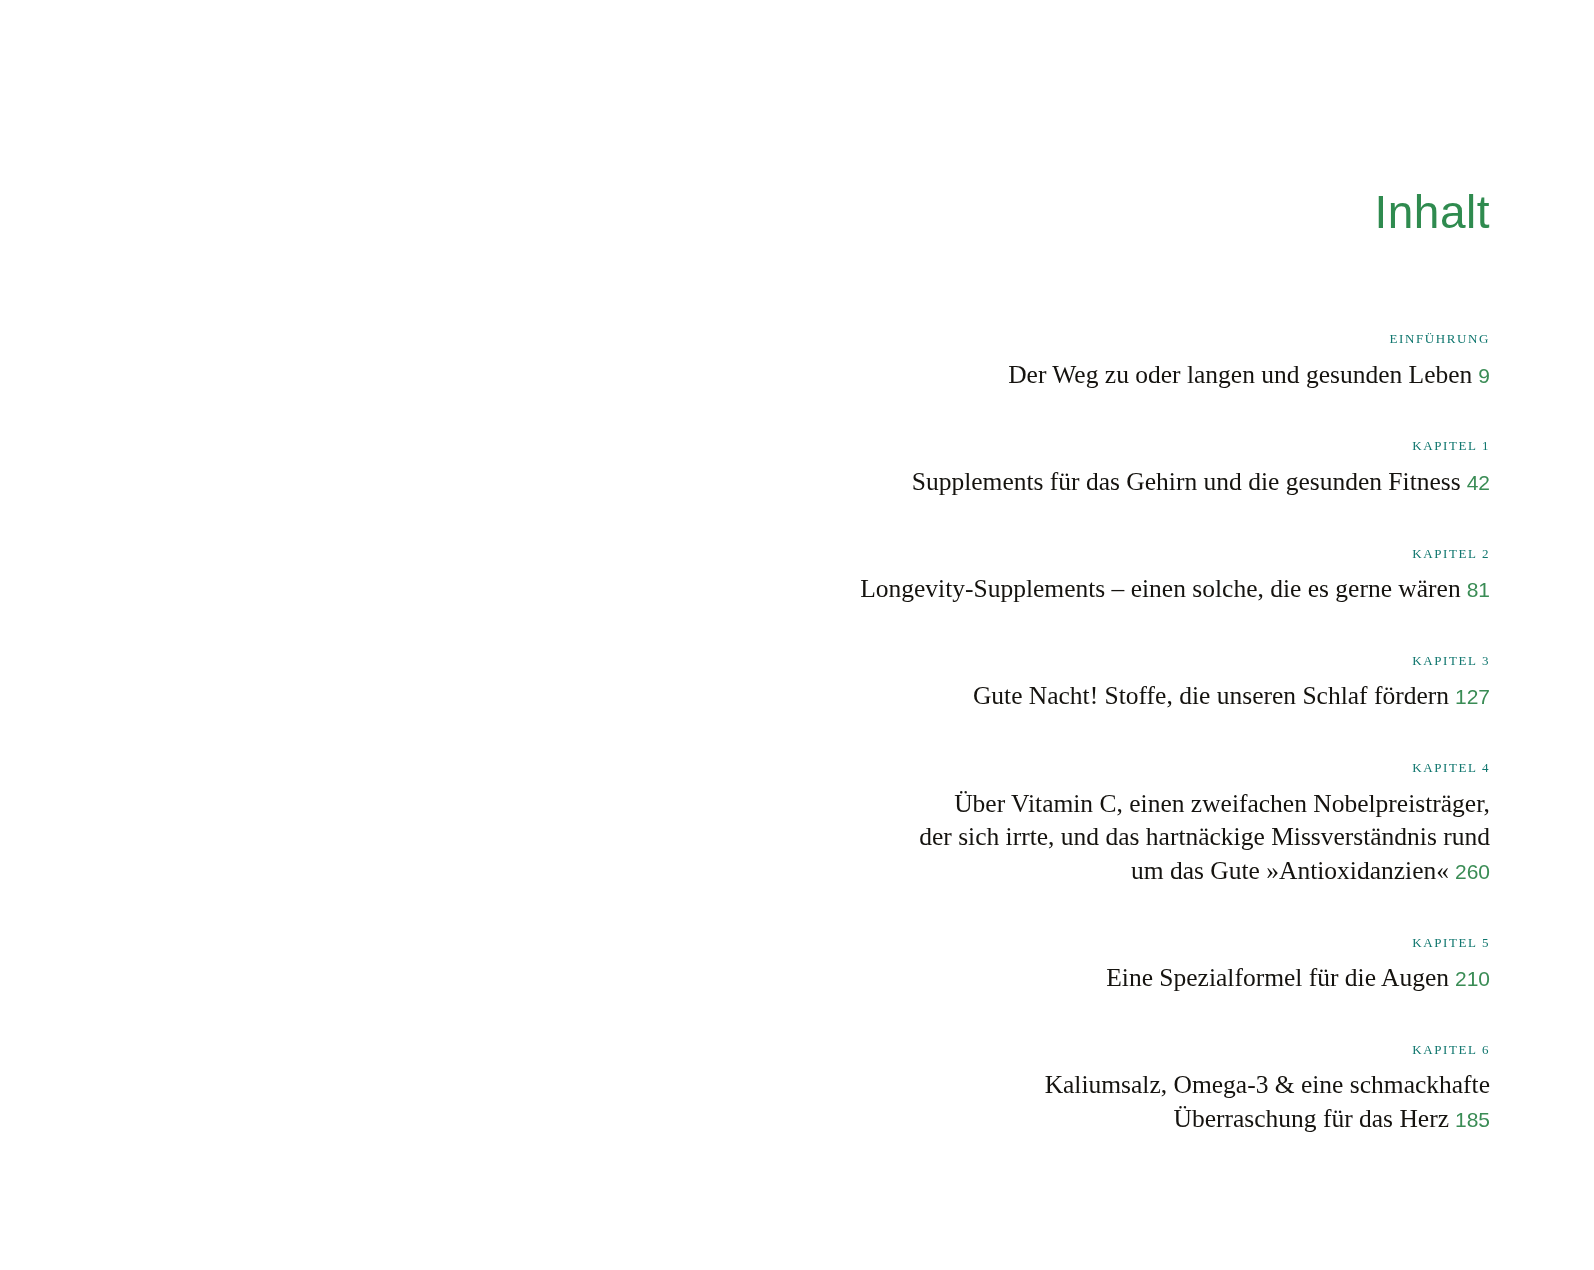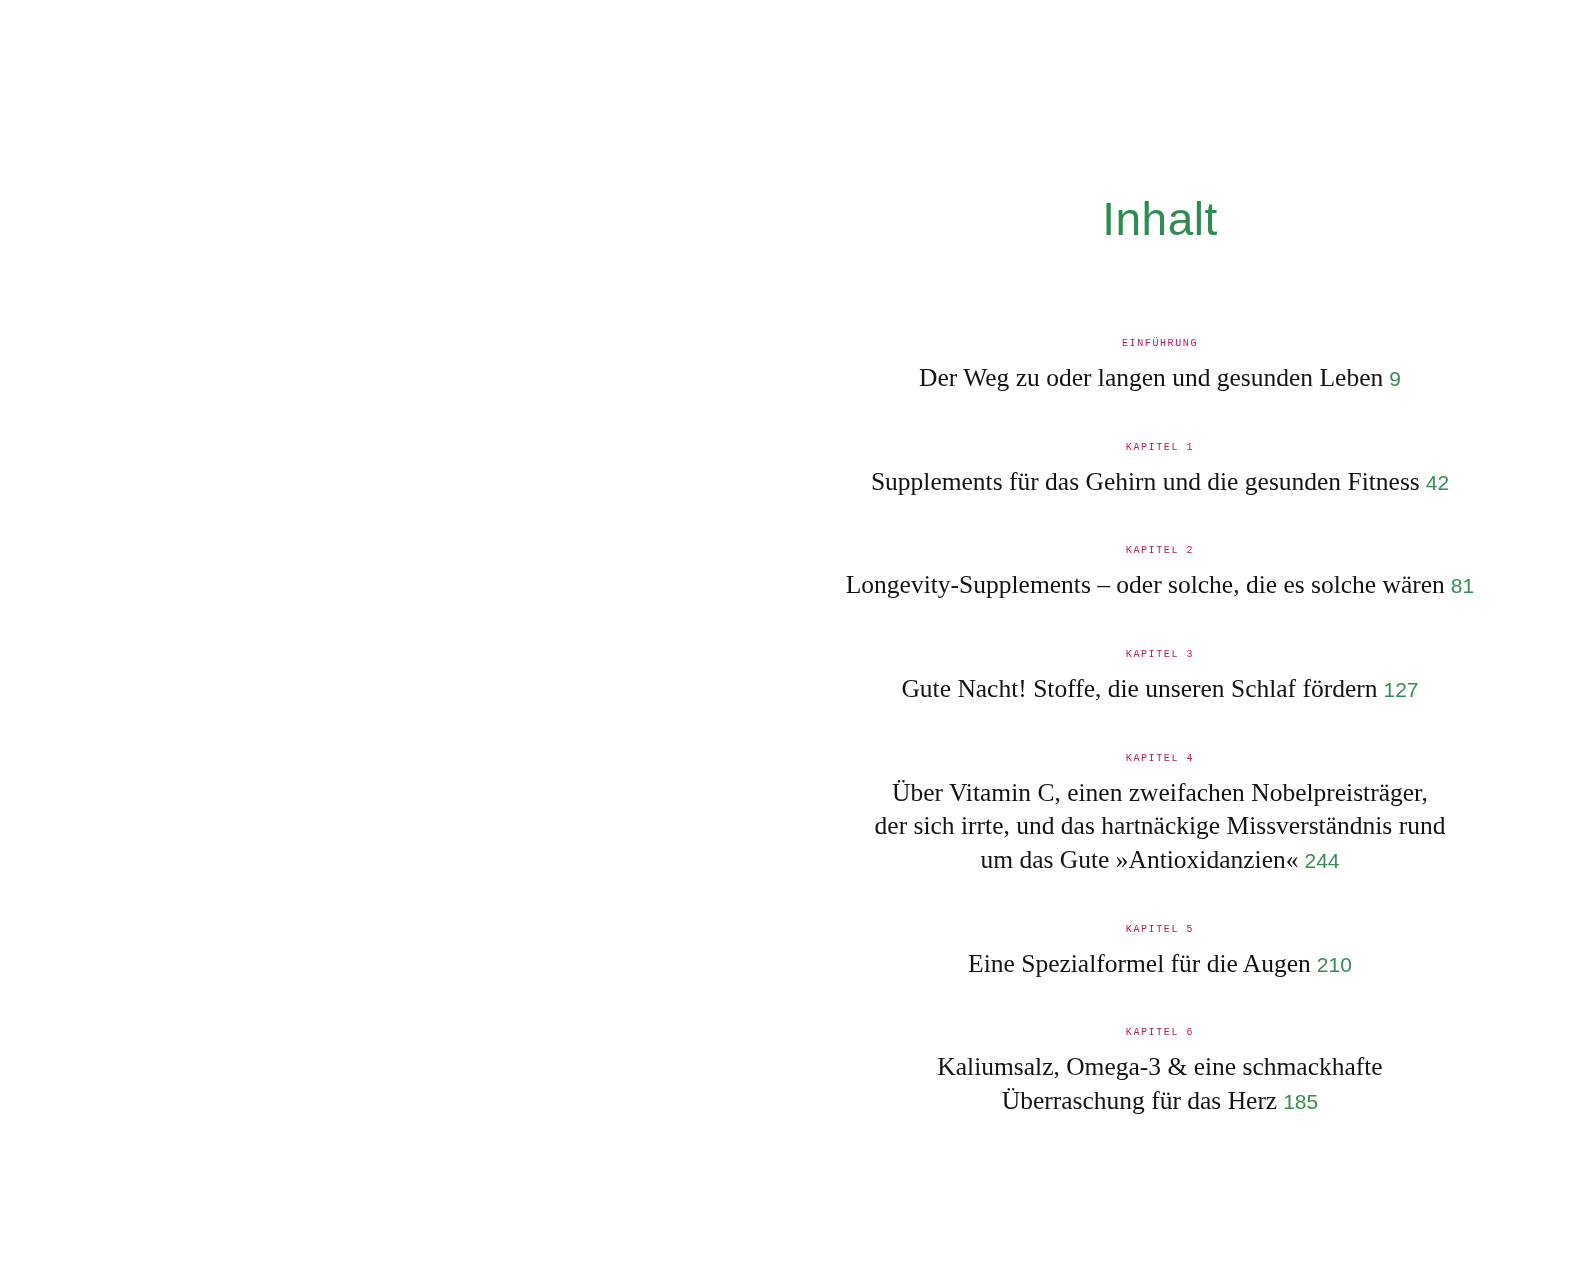--- a/index.html
+++ b/index.html
@@ -17,23 +17,23 @@
   }
   .page {
     position: absolute;
     inset: 0;
     background: #ffffff;
   }
   
   .toc {
     position: absolute;
     left: 830px;
-    top: 196px;
+    top: 189px;
     width: 660px;
-    text-align: center;
+    text-align: right;
   }
   .toc-title {
     font-family: "Liberation Sans", sans-serif;
     font-weight: 400;
     font-size: 46px;
     color: #2f8b4f;
     letter-spacing: 0.5px;
     margin: 0 0 96px 0;
     line-height: 1;
   }
@@ -42,25 +42,25 @@
     margin: 0;
     padding: 0;
   }
   .toc-entry {
     margin-bottom: 47px;
   }
   .toc-entry:last-child {
     margin-bottom: 4px;
   }
   .entry-kicker {
-    font-family: Liberation Mono, monospace;
-    font-size: 10px;
+    font-family: Liberation Serif, serif;
+    font-size: 13px;
     letter-spacing: 1.6px;
     text-transform: uppercase;
-    color: #be185d;
+    color: #0f766e;
     margin-bottom: 11px;
     line-height: 1.2;
   }
   .entry-line {
     font-family: "Liberation Serif", serif;
     font-size: 25.5px;
     line-height: 1.32;
     color: #15130f;
   }
   .entry-title {
@@ -95,38 +95,38 @@
       <li class="toc-entry">
         <div class="entry-kicker">KAPITEL 1</div>
         <div class="entry-line">
           <span class="entry-title">Supplements für das Gehirn und die gesunden Fitness</span><span class="entry-page">42</span>
         </div>
       </li>
 
       <li class="toc-entry">
         <div class="entry-kicker">KAPITEL 2</div>
         <div class="entry-line">
-          <span class="entry-title">Longevity-Supplements – oder solche, die es solche wären</span><span class="entry-page">81</span>
+          <span class="entry-title">Longevity-Supplements – einen solche, die es gerne wären</span><span class="entry-page">81</span>
         </div>
       </li>
 
       <li class="toc-entry">
         <div class="entry-kicker">KAPITEL 3</div>
         <div class="entry-line">
           <span class="entry-title">Gute Nacht! Stoffe, die unseren Schlaf fördern</span><span class="entry-page">127</span>
         </div>
       </li>
 
       <li class="toc-entry">
         <div class="entry-kicker">KAPITEL 4</div>
         <div class="entry-line">
           <div>Über Vitamin C, einen zweifachen Nobelpreisträger,</div>
           <div>der sich irrte, und das hartnäckige Missverständnis rund</div>
           <div>
-            <span class="entry-title-wrap">um das Gute »Antioxidanzien«</span><span class="entry-page">244</span>
+            <span class="entry-title-wrap">um das Gute »Antioxidanzien«</span><span class="entry-page">260</span>
           </div>
         </div>
       </li>
 
       <li class="toc-entry">
         <div class="entry-kicker">KAPITEL 5</div>
         <div class="entry-line">
           <span class="entry-title">Eine Spezialformel für die Augen</span><span class="entry-page">210</span>
         </div>
       </li>

